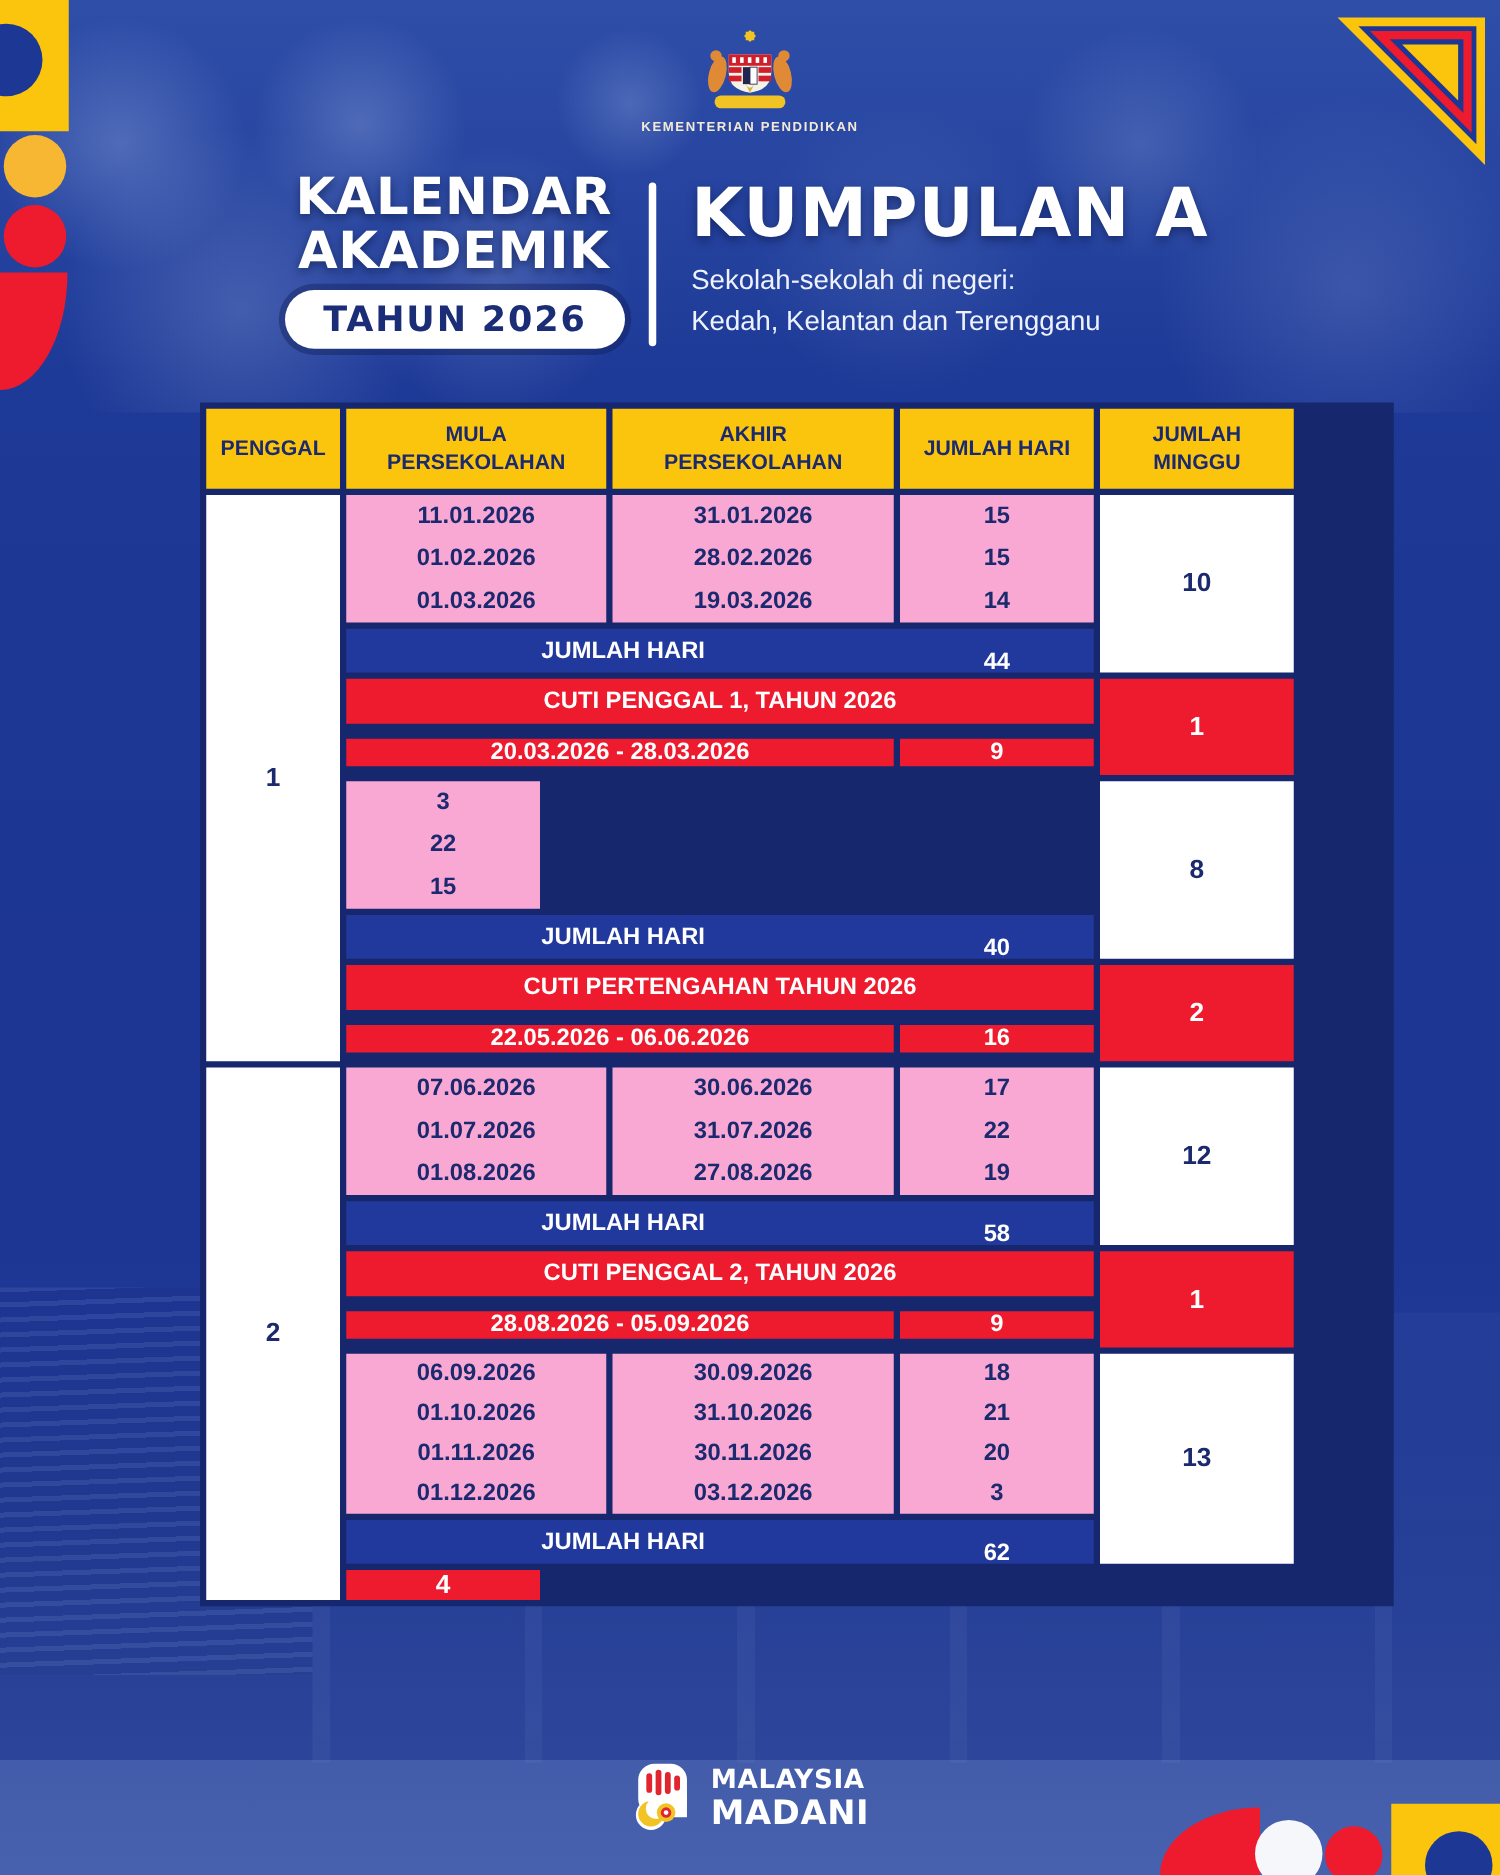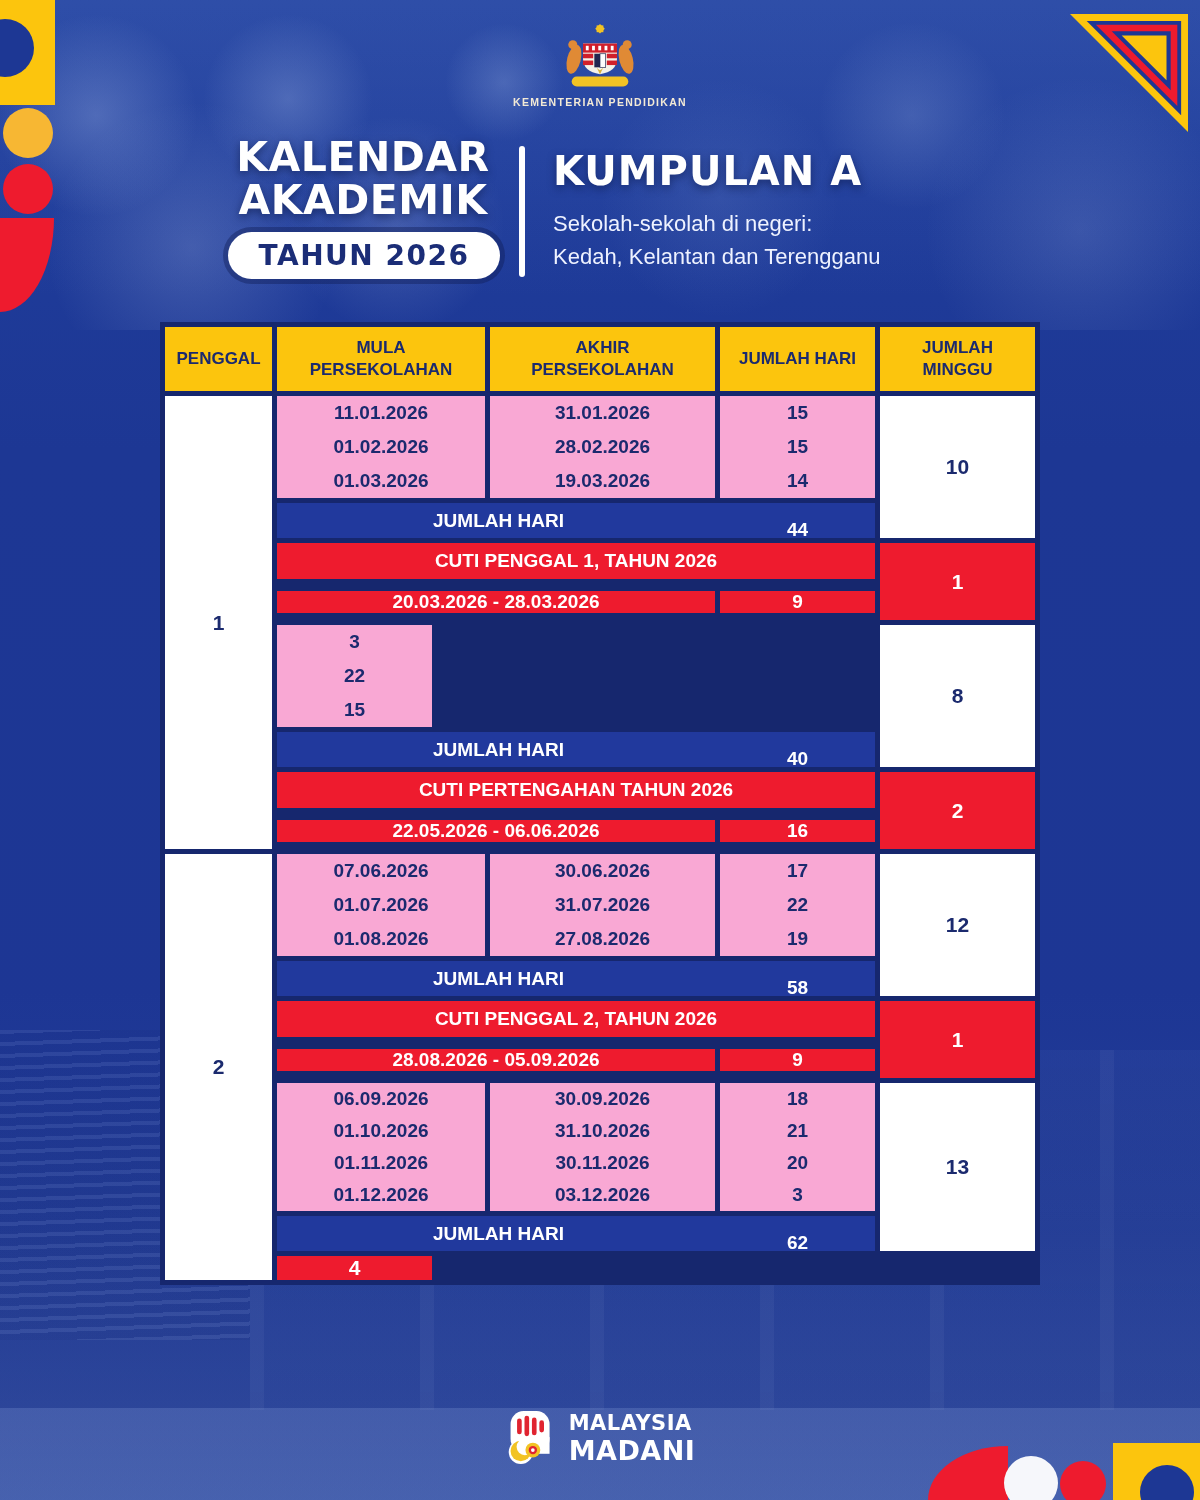--- a/index.html
+++ b/index.html
@@ -58,25 +58,25 @@
   .title-line { color:#ffffff; font-family:"DejaVu Sans", sans-serif; font-weight:bold;
     font-size:41px; line-height:43px; letter-spacing:.5px;
     text-shadow:0 3px 8px rgba(8,18,60,.55); }
   .badge { margin:10px auto 0; width:272px; height:47px; background:#ffffff; border-radius:26px;
     display:flex; align-items:center; justify-content:center;
     color:#1b2d77; font-family:"DejaVu Sans", sans-serif; font-weight:bold; font-size:28px; letter-spacing:1.5px;
     box-shadow:0 0 0 5px rgba(16,28,82,.40); }
   .divider { position:absolute; left:519px; top:146px; width:6px; height:131px; border-radius:3px; background:#ffffff; }
   .group-block { position:absolute; left:553px; top:142px; }
   .group-name { color:#ffffff; font-family:"DejaVu Sans", sans-serif; font-weight:bold;
-    font-size:40px; line-height:58px; letter-spacing:1px; text-shadow:0 3px 8px rgba(8,18,60,.5); }
+    font-size:54px; line-height:58px; letter-spacing:1px; text-shadow:0 3px 8px rgba(8,18,60,.5); }
   .group-sub { color:#eef2ff; font-size:22px; line-height:33px; font-weight:400; margin-top:7px; }
 
   
-  .cal-table { position:absolute; left:160px; top:322px; width:880px; background:#16276e; padding:5px; }
+  .cal-table { position:absolute; left:160px; top:322px; width:955px; background:#16276e; padding:5px; }
   .thead { display:flex; gap:5px; height:64px; }
   .th { background:#fcc50d; color:#1b2a6e; font-weight:700; font-size:17px; line-height:22px;
     display:flex; flex-direction:column; align-items:center; justify-content:center; text-align:center; }
   .w-penggal{width:107px}.w-mula{width:208px}.w-akhir{width:225px}.w-hari{width:155px}.w-minggu{width:155px}
   .sec { display:flex; gap:5px; margin-top:5px; }
   .penggal-cell { width:107px; background:#ffffff; color:#1b2a6e; font-weight:700; font-size:21px;
     display:flex; align-items:center; justify-content:center; }
   .sec-body { display:flex; flex-direction:column; gap:5px; width:758px; }
   .pair { display:flex; gap:5px; }
   .mainstack { display:flex; flex-direction:column; gap:5px; width:598px; }

